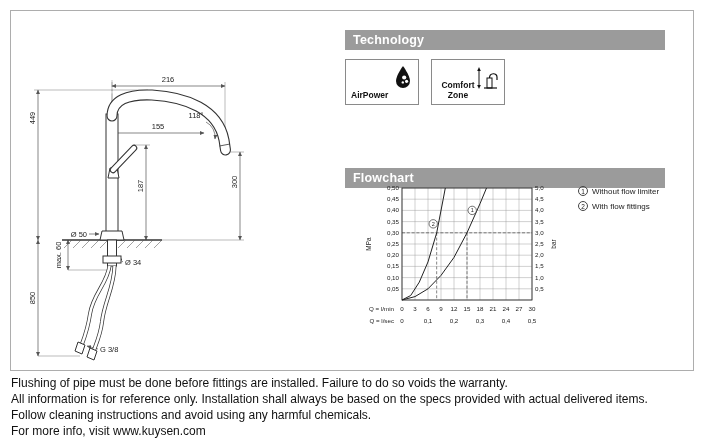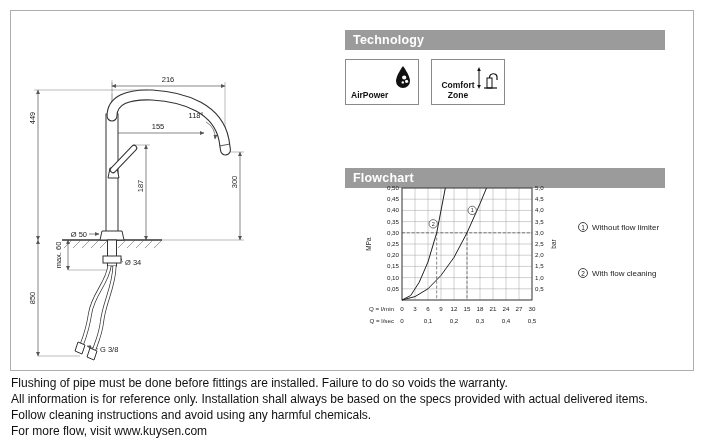--- a/index.html
+++ b/index.html
@@ -33,21 +33,21 @@
   #flow-header{top:148px;margin-top:20px;}
   .badge{position:absolute;top:59px;width:74px;height:46px;border:1px solid #8a8a8a;background:#fff;box-sizing:border-box;}
   #badge-airpower{left:345px;}
   #badge-comfort{left:431px;text-align:center;}
   .badge-label{position:absolute;left:5px;bottom:4px;font-size:8.5px;font-weight:bold;line-height:1.1;}
   #badge-comfort .badge-label{width:42px;}
   .badge-icon{position:absolute;right:5px;top:5px;}
 
   .chart-svg{position:absolute;left:346px;top:180px;}
   .legend{position:absolute;left:578px;top:186px;font-size:8px;color:#222;}
-  .legend-item{display:flex;align-items:center;margin-bottom:5px;white-space:nowrap;margin-top:36px;}
+  .legend-item{display:flex;align-items:center;margin-bottom:5px;white-space:nowrap;}
   .circ{display:inline-flex;align-items:center;justify-content:center;width:10px;height:10px;
     border:1px solid #444;border-radius:50%;font-size:6.5px;margin-right:4px;flex:0 0 auto;box-sizing:border-box;}
 
   .footer{position:absolute;left:11px;top:375px;font-size:12px;line-height:16px;color:#111;}
   .footer p{margin:0;}
   .site{font-weight:normal;}
 </style>
 </head>
 <body>
 
@@ -240,23 +240,23 @@
       <text x="87.2" y="45.83999999999999" text-anchor="middle" font-size="5.5" fill="#222">2</text>
     </svg>
 
   <div class="legend">
     <div class="legend-item">
       <span class="circ">1</span>
       <span>Without flow limiter</span>
     </div>
     <div class="legend-item">
       <span class="circ">2</span>
-      <span>With flow cleaning</span>
+      <span>With flow fittings</span>
     </div>
   </div>
 
   <div class="footer">
     <p>Flushing of pipe must be done before fittings are installed. Failure to do so voids the warranty.</p>
     <p>All information is for reference only. Installation shall always be based on the specs provided with actual delivered items.</p>
     <p>Follow cleaning instructions and avoid using any harmful chemicals.</p>
-    <p><span>For more flow, visit </span><b class="site">www.kuysen.com</b></p>
+    <p><span>For more info, visit </span><b class="site">www.kuysen.com</b></p>
   </div>
 </div>
 
 </body></html>

